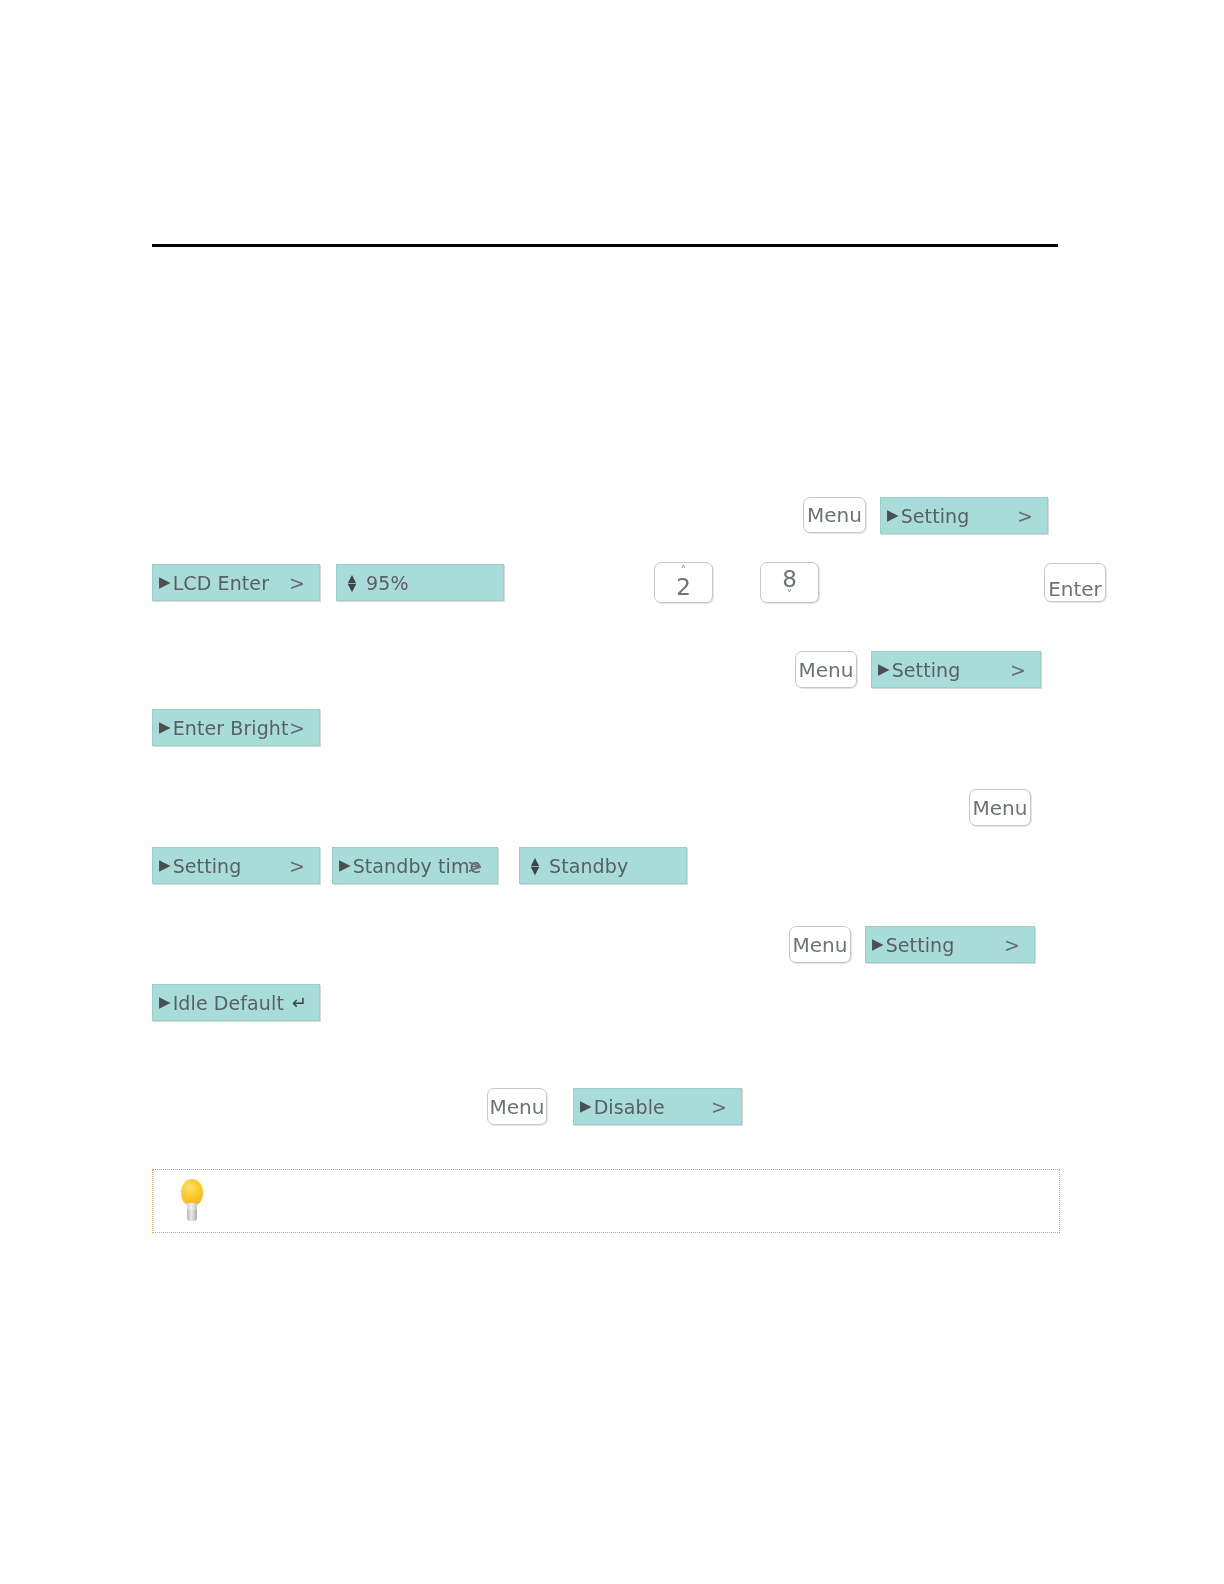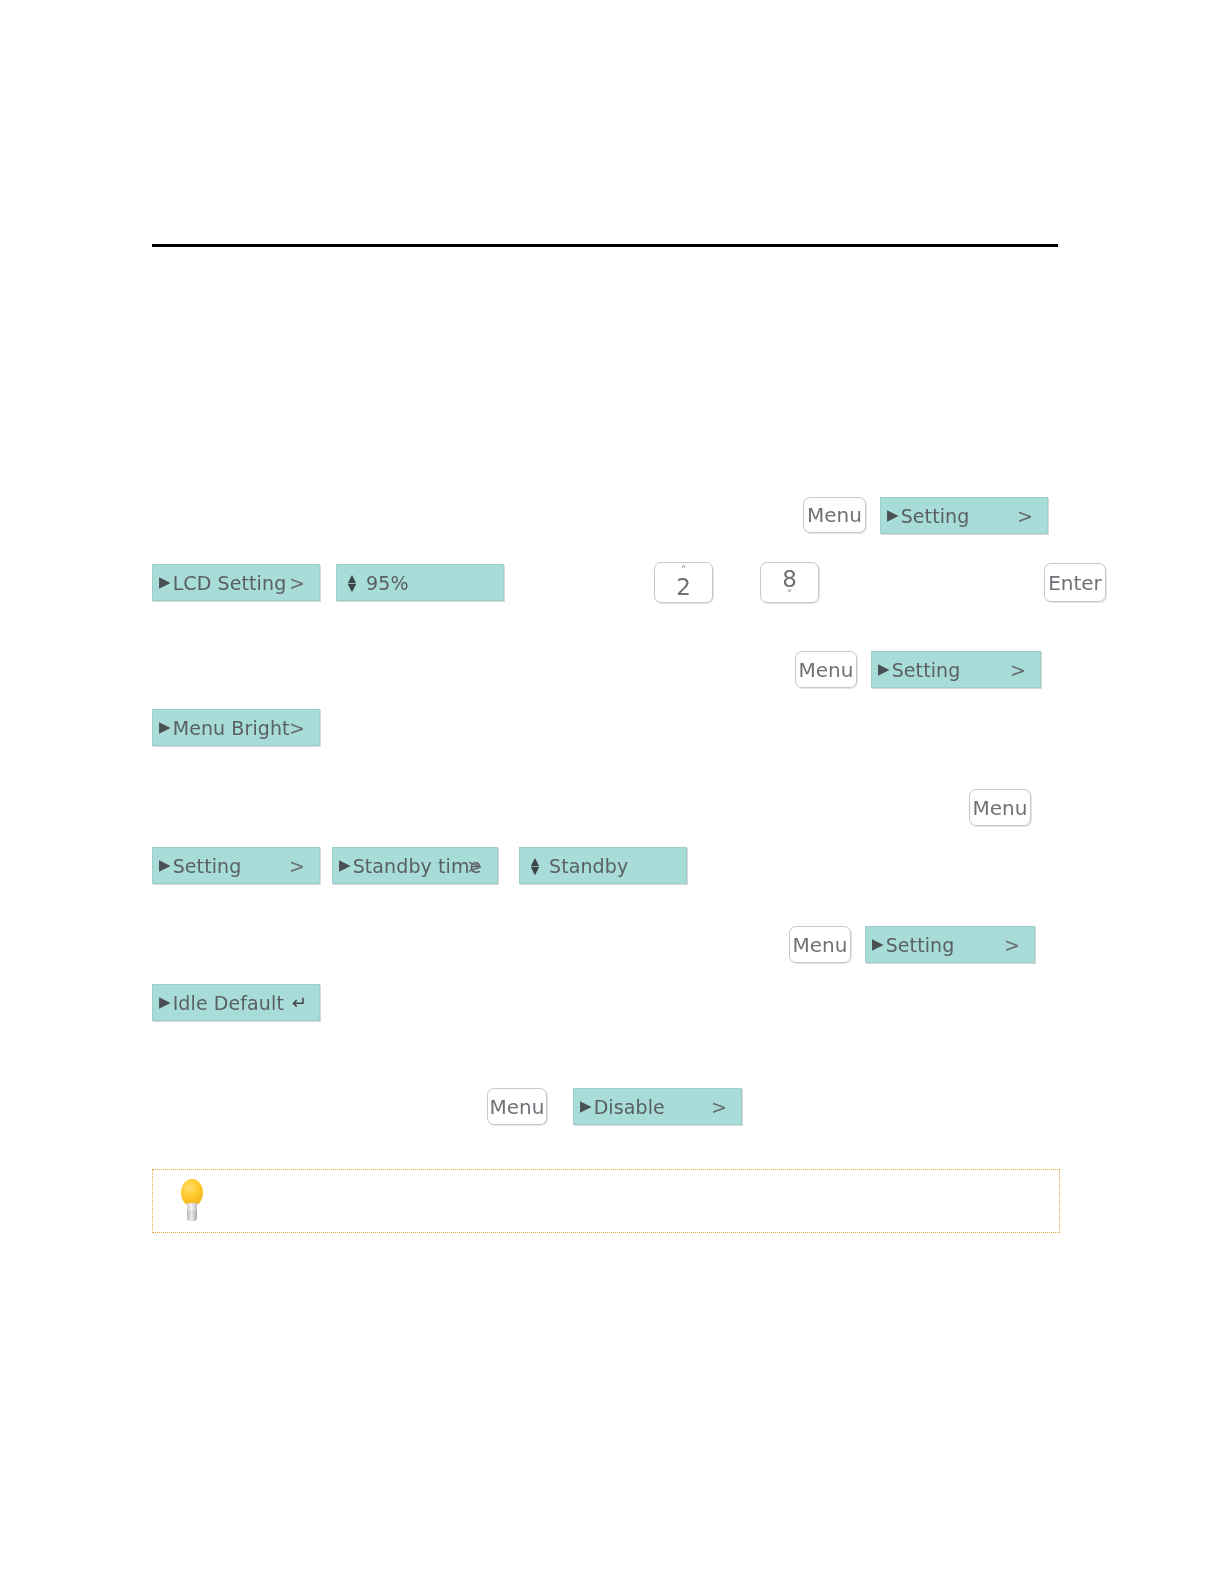--- a/index.html
+++ b/index.html
@@ -183,21 +183,21 @@
   </div>
 
   <div class="lcd-bar" style="left:880px; top:461px; width:168px; height:37px;">
     <span class="tri">▶</span>
     <span class="lbl">Setting</span>
     <span class="chev">&gt;</span>
   </div>
 
   <div class="lcd-bar" style="left:152px; top:528px; width:168px; height:37px;">
     <span class="tri">▶</span>
-    <span class="lbl">LCD Setting</span>
+    <span class="lbl">LCD Enter</span>
     <span class="chev">&gt;</span>
   </div>
 
   <div class="lcd-bar" style="left:336px; top:528px; width:168px; height:37px;">
     <span class="updown">
       <i>▲</i>
         <i>▼</i>
     </span>
     <span class="lbl">95%</span>
   </div>
@@ -205,37 +205,37 @@
   <div class="key arrowkey" style="left:654px; top:526px; width:59px; height:41px;">
     <span class="caret">˄</span>
     <span class="digit">2</span>
   </div>
 
   <div class="key arrowkey" style="left:760px; top:526px; width:59px; height:41px;">
     <span class="digit">8</span>
     <span class="caret">˅</span>
   </div>
 
-  <div class="key" style="left:1044px; top:527px; width:62px; height:39px;">
+  <div class="key" style="left:1044px; top:527px; width:62px; height:39px;align-items:flex-end;">
     <span>Enter</span>
   </div>
 
   <div class="key" style="left:795px; top:615px; width:62px; height:37px;">
     <span>Menu</span>
   </div>
 
   <div class="lcd-bar" style="left:871px; top:615px; width:170px; height:37px;">
     <span class="tri">▶</span>
     <span class="lbl">Setting</span>
     <span class="chev">&gt;</span>
   </div>
 
   <div class="lcd-bar" style="left:152px; top:673px; width:168px; height:37px;">
     <span class="tri">▶</span>
-    <span class="lbl">Menu Bright</span>
+    <span class="lbl">Enter Bright</span>
     <span class="chev">&gt;</span>
   </div>
 
   <div class="key" style="left:969px; top:753px; width:62px; height:37px;">
     <span>Menu</span>
   </div>
 
   <div class="lcd-bar" style="left:152px; top:811px; width:168px; height:37px;">
     <span class="tri">▶</span>
     <span class="lbl">Setting</span>

